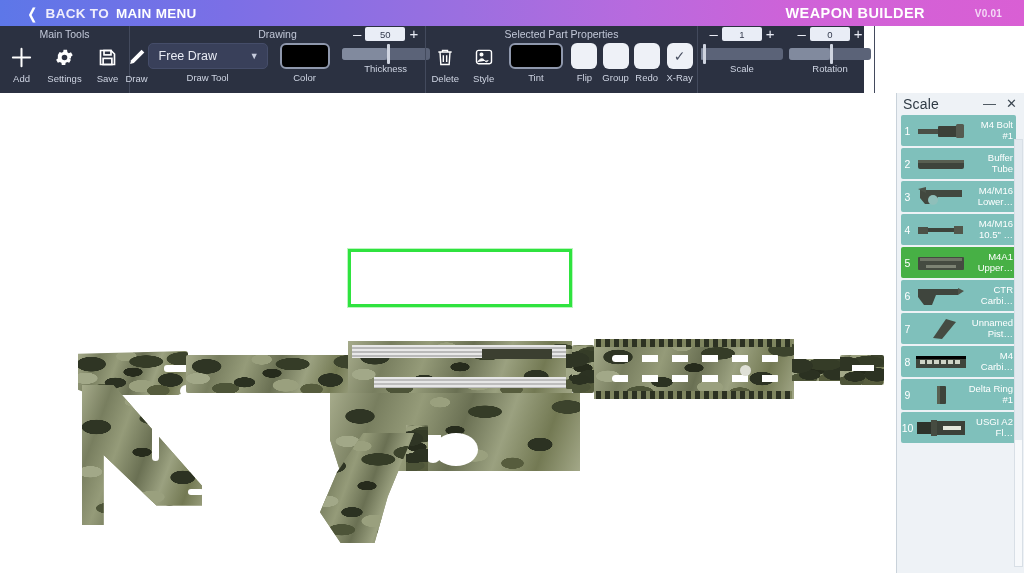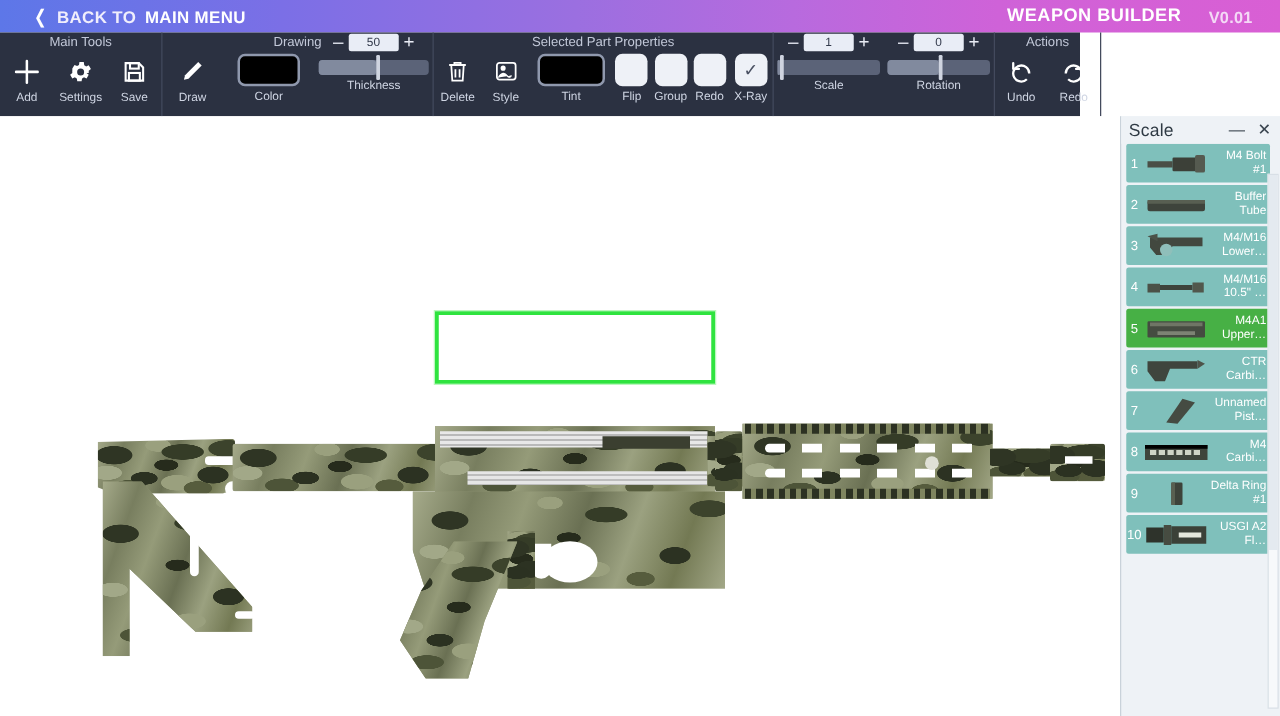--- a/index.html
+++ b/index.html
@@ -16,21 +16,21 @@
     position: absolute; left: 0; top: 0; width: 1024px; height: 26px;
     background: linear-gradient(90deg,#5d77e8 0%,#7b6fe6 22%,#9b6fe0 45%,#b86ade 62%,#cf62d8 78%,#d95fd4 100%);
     display: flex; align-items: center;
   }
   #back-group { display:flex; align-items:center; gap:7px; padding-left:26px; cursor:pointer; }
   #back-chevron { color:#fff; font-size:15px; line-height:1; font-weight:400; transform: scaleX(0.8); }
   .hdr-back-to { color:#f0eefc; font-size:13.5px; letter-spacing:0.3px; font-weight:700; }
   .hdr-main-menu { color:#ffffff; font-size:13.5px; letter-spacing:0.3px; font-weight:800; }
   #hdr-right { margin-left:auto; display:flex; align-items:center; gap:22px; padding-right:22px; }
   #hdr-title { color:#fff; font-size:14.5px; font-weight:800; letter-spacing:0.4px; }
-  #hdr-version { color:#f4d9f6; font-size:13px; font-weight:700; letter-spacing:0.2px; }
+  #hdr-version { color:#f4d9f6; font-size:10px; font-weight:700; letter-spacing:0.2px;margin-left:28px; }
 
   
   #toolbar {
     position:absolute; left:0; top:26px; width:864px; height:67px;
     background:#2b3141;
     display:flex; align-items:flex-start;
   }
   .tb-section { position:relative; display:flex; flex-direction:column; height:67px; }
   .tb-section + .tb-section { border-left:1px solid #434a5d; }
   .sec-title {
@@ -204,20 +204,27 @@
       <div class="sec-title">Drawing</div>
       <div class="sec-body">
         <div class="tool">
           <span class="glyph">
             <svg width="22" height="22" viewBox="0 0 24 24" fill="#fff">
                 <path d="M4.5 19.5l4-1L20 7l-3-3L5.5 15.5z"></path>
               </svg>
           </span>
           <span class="lbl">Draw</span>
         </div>
+        <div class="ctl">
+          <div class="dropdown">
+            <span>Free Draw</span>
+            <span class="dd-caret">▼</span>
+          </div>
+          <span class="lbl">Draw Tool</span>
+        </div>
         <div class="ctl" style="margin-left:12px;">
           <div class="swatch"></div>
           <span class="lbl">Color</span>
         </div>
         <div class="slider-unit" style="margin-left:12px; margin-top:-15px;">
           <div class="step-row">
             <span class="step-btn">–</span>
             <span class="num-box">50</span>
             <span class="step-btn">+</span>
           </div>
@@ -299,43 +306,20 @@
           </div>
           <div class="track" style="width:82px;">
             <div class="fill" style="width:50%"></div>
             <div class="knob" style="left:50%"></div>
           </div>
           <span class="lbl">Rotation</span>
         </div>
       </div>
     </div>
 
-    <div class="tb-section" id="sec-actions">
-      <div class="sec-title">Actions</div>
-      <div class="sec-body">
-        <div class="tool" style="width:42px;">
-          <span class="glyph">
-            <svg width="22" height="22" viewBox="0 0 24 24" fill="none" stroke="#fff" stroke-width="2">
-                <path d="M19 14a7 7 0 10-2.1 5"></path>
-                <path d="M5 5v5h5" stroke-linecap="round" stroke-linejoin="round"></path>
-              </svg>
-          </span>
-          <span class="lbl">Undo</span>
-        </div>
-        <div class="tool" style="width:42px;">
-          <span class="glyph">
-            <svg width="22" height="22" viewBox="0 0 24 24" fill="none" stroke="#fff" stroke-width="2">
-                <path d="M5 14a7 7 0 112.1 5"></path>
-                <path d="M19 5v5h-5" stroke-linecap="round" stroke-linejoin="round"></path>
-              </svg>
-          </span>
-          <span class="lbl">Redo</span>
-        </div>
-      </div>
-    </div>
 
     <div class="tb-section" id="sec-tail"></div>
   </div>
 
   <div id="canvas">
 
     <div class="part camo" style="left:78px; top:258px; width:110px; height:44px; clip-path: polygon(0% 6%, 100% 0%, 100% 100%, 12% 100%, 0% 88%); border-radius:3px;"></div>
     <div class="part camo" style="left:82px; top:292px; width:120px; height:140px; clip-path: polygon(0% 0%, 26% 0%, 100% 72%, 100% 86%, 62% 86%, 18% 50%, 18% 100%, 0% 100%);"></div>
     <div class="part" style="left:164px; top:272px; width:48px; height:7px; background:#fff; border-radius:3px;"></div>
     <div class="part" style="left:178px; top:301px; width:38px; height:6px; background:#fff; border-radius:3px;"></div>

